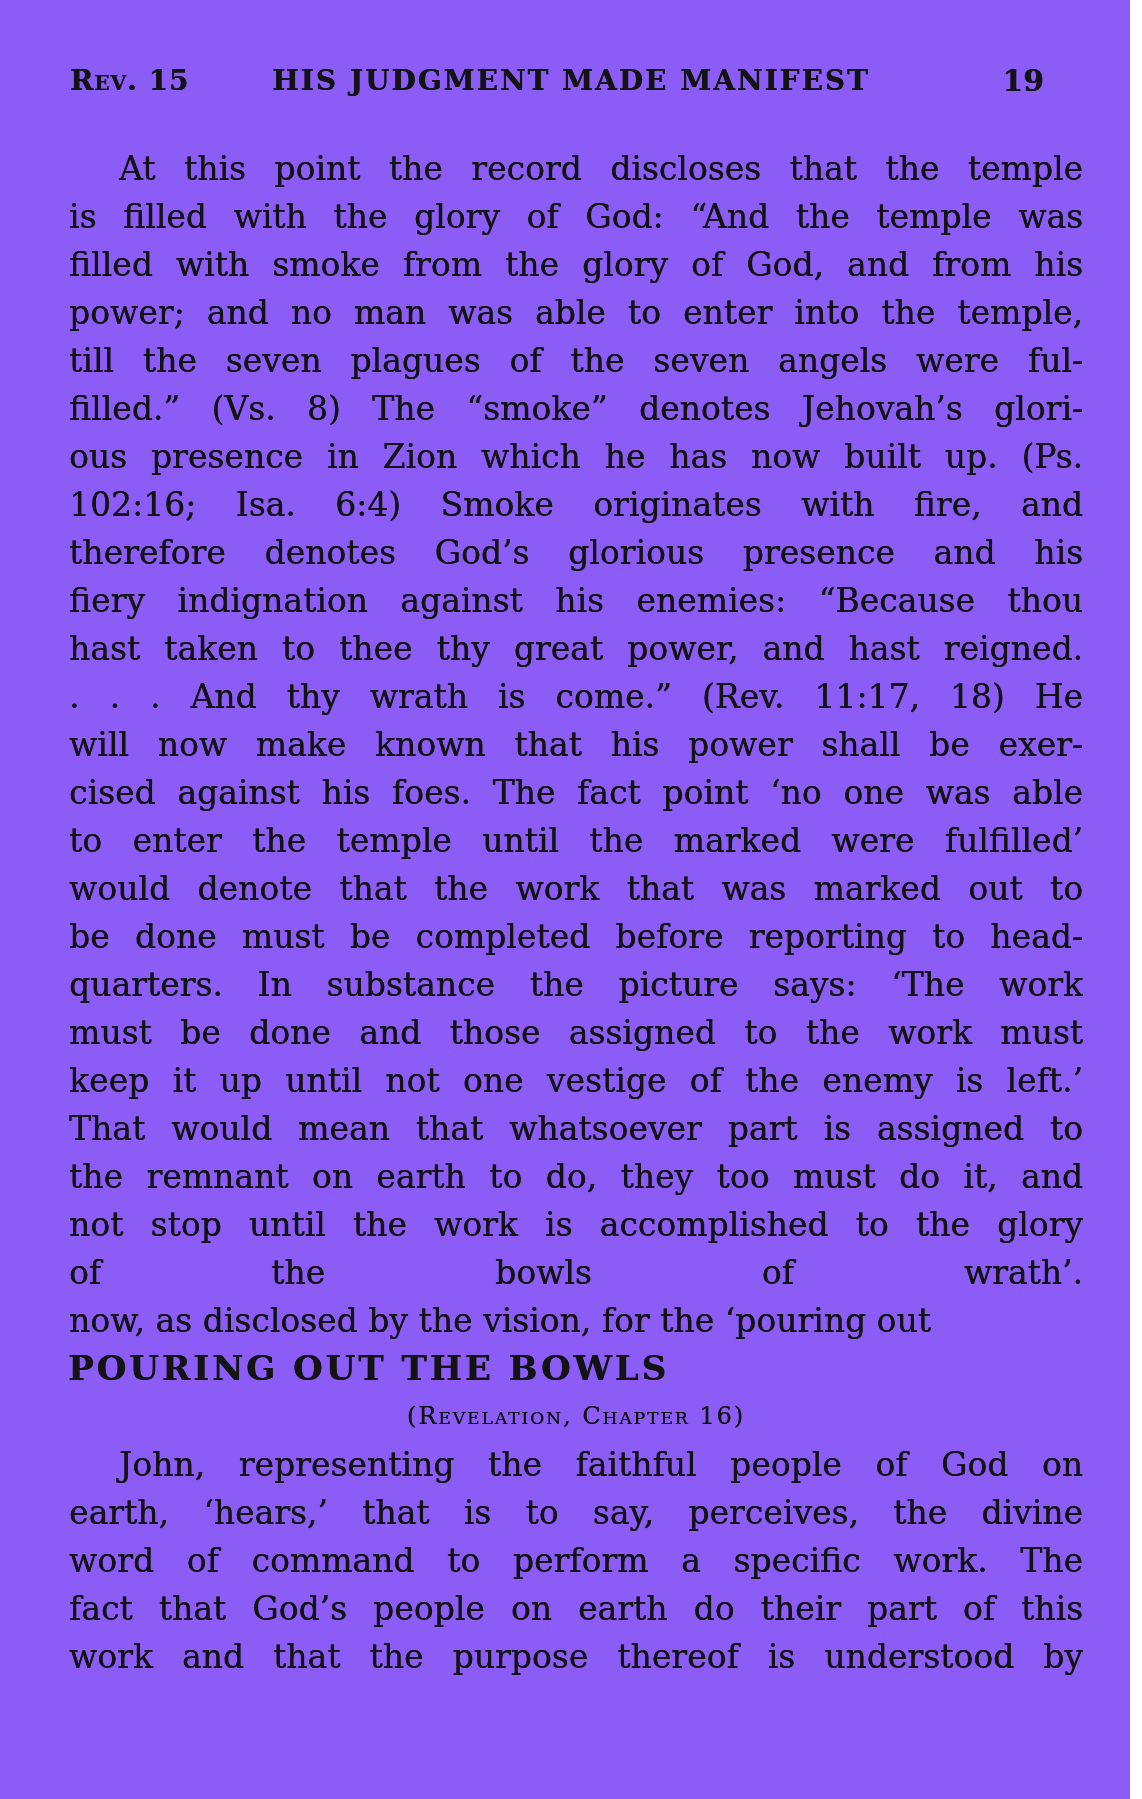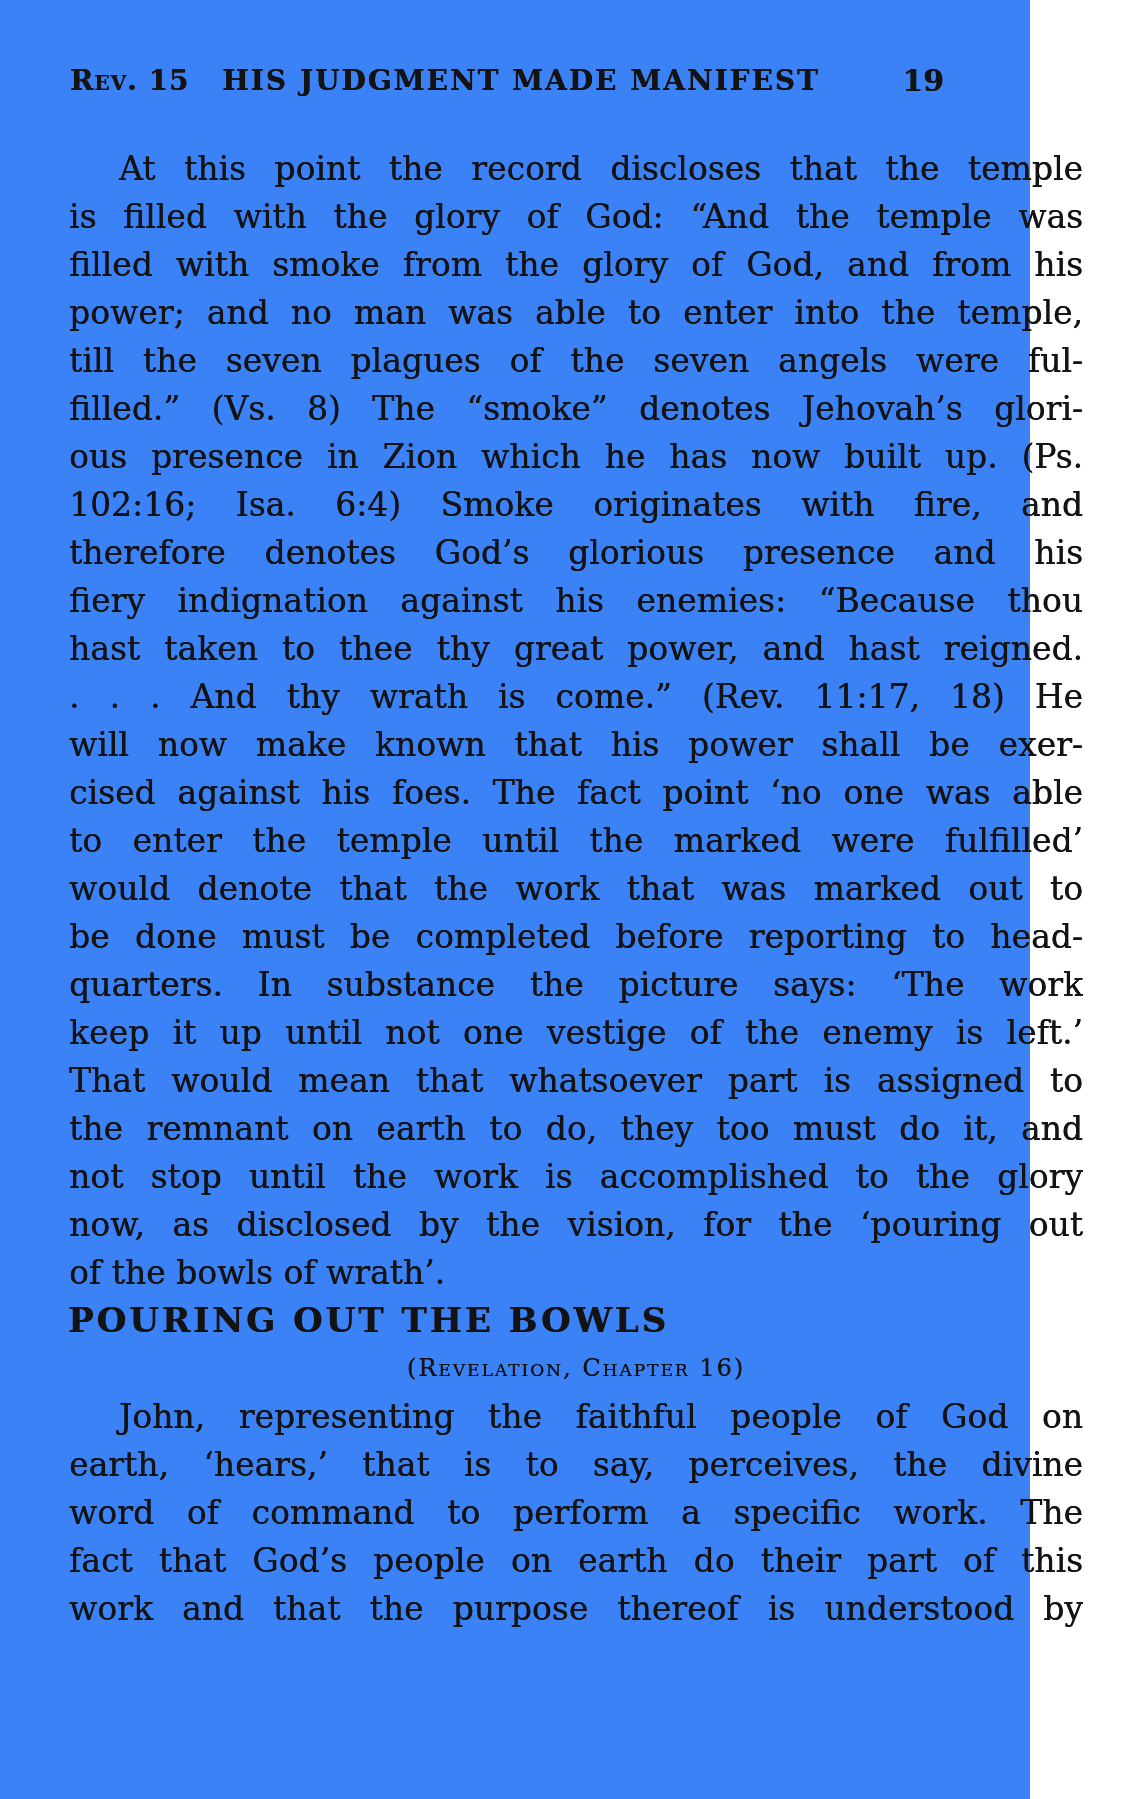--- a/index.html
+++ b/index.html
@@ -4,22 +4,22 @@
 <style>
   html, body { margin: 0; padding: 0; }
   body {
     width: 1142px; height: 1799px;
     background: #ffffff;
     overflow: hidden;
     font-family: "DejaVu Serif", serif;
   }
   .page {
     position: relative;
-    width: 1030px; height: 1799px;
-    background: #3b82f6;
+    width: 1130px; height: 1799px;
+    background: #8b5cf6;
     color: #131313;
   }
   
   .running-header {
     position: absolute;
     top: 62px; left: 70px; right: 58px; height: 42px;
     font-weight: bold;
     font-size: 28px;
     line-height: 38px;
     text-shadow: 0.3px 0 0 currentColor;
@@ -105,26 +105,27 @@
         <div class="line">therefore denotes God’s glorious presence and his</div>
         <div class="line">fiery indignation against his enemies: “Because thou</div>
         <div class="line">hast taken to thee thy great power, and hast reigned.</div>
         <div class="line">. . . And thy wrath is come.” (Rev. 11:17, 18) He</div>
         <div class="line">will now make known that his power shall be exer-</div>
         <div class="line">cised against his foes. The fact point ‘no one was able</div>
         <div class="line">to enter the temple until the marked were fulfilled’</div>
         <div class="line">would denote that the work that was marked out to</div>
         <div class="line">be done must be completed before reporting to head-</div>
         <div class="line">quarters. In substance the picture says: ‘The work</div>
+        <div class="line">must be done and those assigned to the work must</div>
         <div class="line">keep it up until not one vestige of the enemy is left.’</div>
         <div class="line">That would mean that whatsoever part is assigned to</div>
         <div class="line">the remnant on earth to do, they too must do it, and</div>
         <div class="line">not stop until the work is accomplished to the glory</div>
+        <div class="line">of the bowls of wrath’.</div>
         <div class="line">now, as disclosed by the vision, for the ‘pouring out</div>
-        <div class="line">of the bowls of wrath’.</div>
       </div>
 
     <h2 class="section-heading">POURING OUT THE BOWLS</h2>
 
     <div class="section-subheading">(Revelation, Chapter 16)</div>
 
     <div class="paragraph p2">
         <div class="line">John, representing the faithful people of God on</div>
         <div class="line">earth, ‘hears,’ that is to say, perceives, the divine</div>
         <div class="line">word of command to perform a specific work. The</div>

